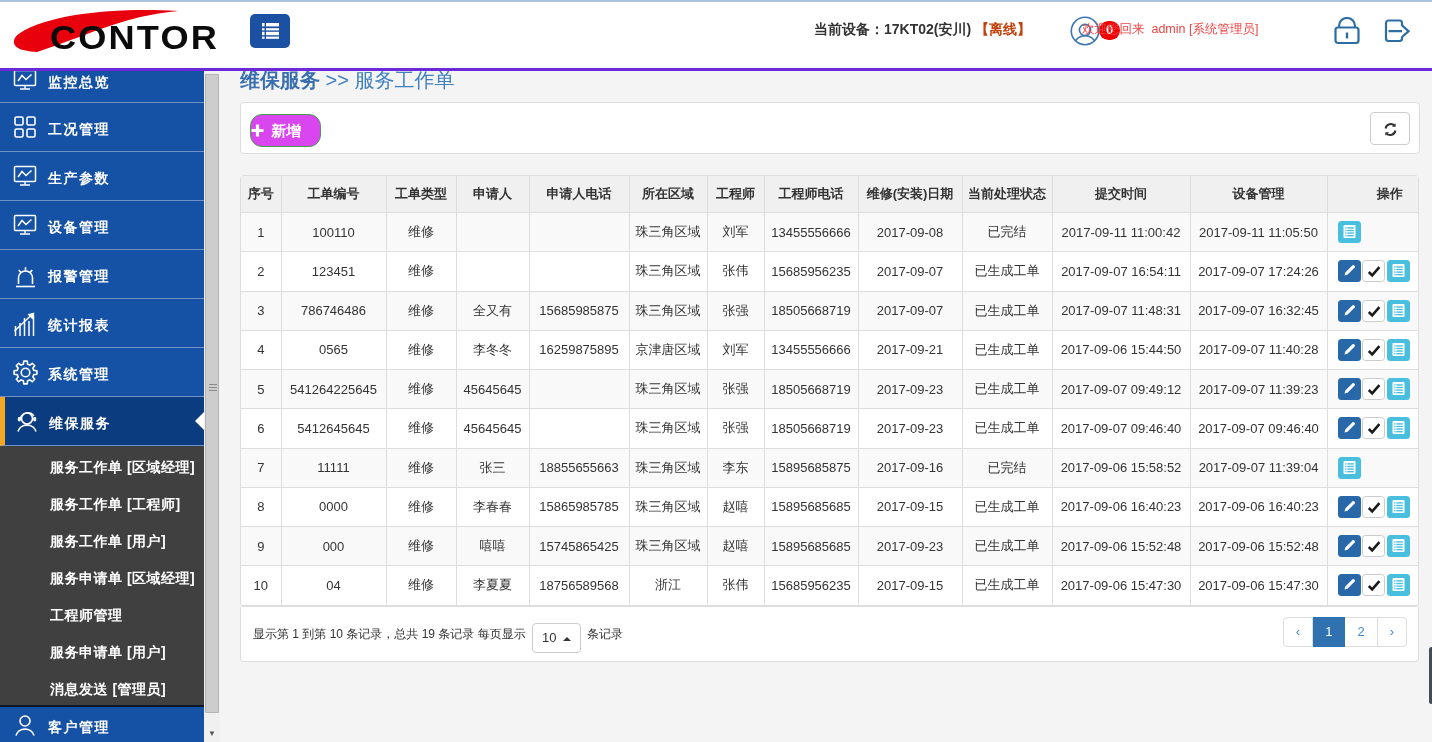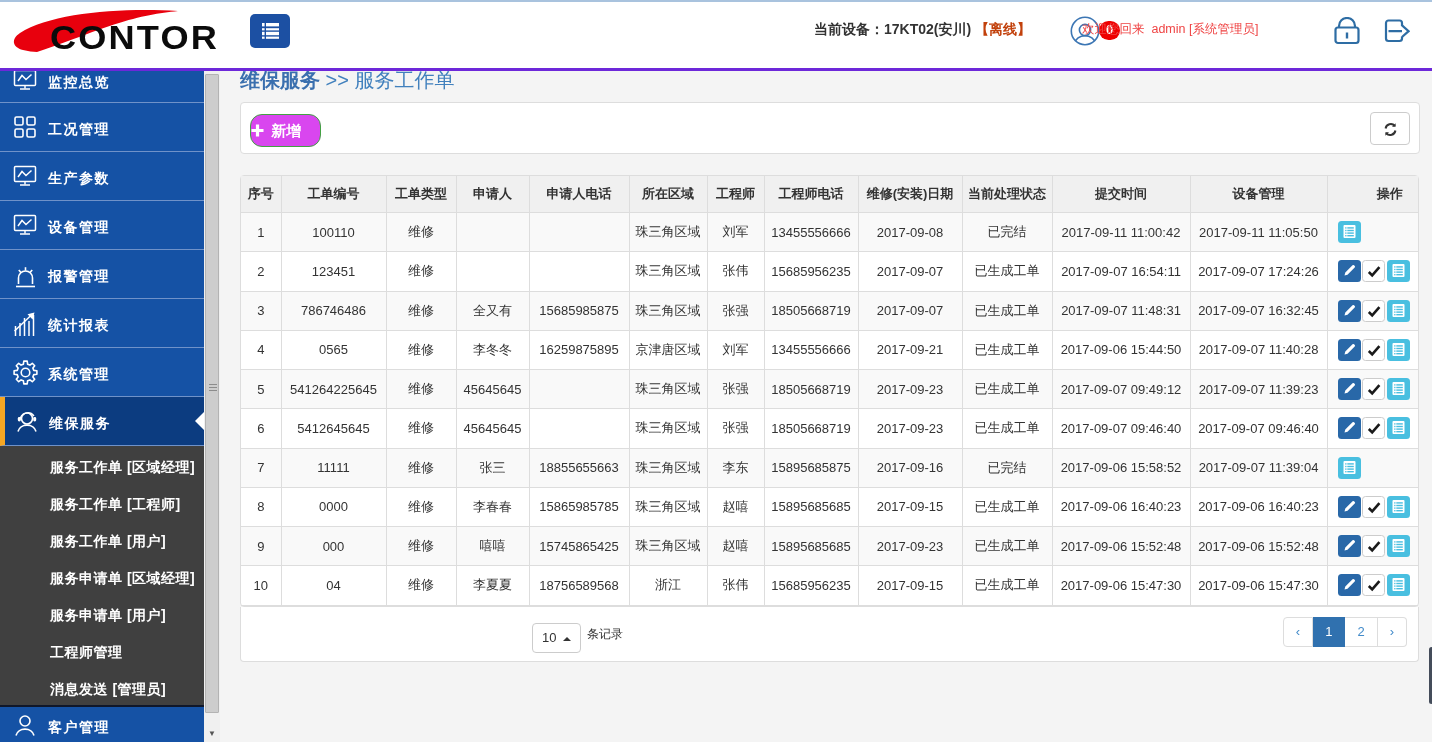--- a/index.html
+++ b/index.html
@@ -206,22 +206,22 @@
     </g>
       </svg>
     <span class="mtxt">维保服务</span>
     <span class="arrow-left"></span>
   </div>
   <div id="submenu">
     <div class="sitem">服务工作单 [区域经理]</div>
     <div class="sitem">服务工作单 [工程师]</div>
     <div class="sitem">服务工作单 [用户]</div>
     <div class="sitem">服务申请单 [区域经理]</div>
+    <div class="sitem">工程师管理</div>
     <div class="sitem">服务申请单 [用户]</div>
-    <div class="sitem">工程师管理</div>
     <div class="sitem">消息发送 [管理员]</div>
   </div>
   <div class="mitem" style="height:38px; border-top:2px solid #0f172a">
     <svg width="24" height="24" viewBox="0 0 24 24">
         <g fill="none" stroke="#fff" stroke-width="1.6">
       <circle cx="12" cy="8" r="5"></circle>
       <path d="M3,22.5 a9.2,8 0 0 1 18,0"></path>
     </g>
       </svg>
     <span class="mtxt">客户管理</span>
@@ -587,20 +587,21 @@
                     <rect x="5.3" y="8.4" width="6.5" height="1.4"></rect>
                     <rect x="3.2" y="11" width="1.3" height="1.4"></rect>
                     <rect x="5.3" y="11" width="6.5" height="1.4"></rect>
                   </g>
                 </svg></span></td>
           </tr>
       </tbody>
     </table>
   </div>
   <div id="pager">
+    <div id="pgtext">显示第 1 到第 10 条记录，总共 19 条记录 每页显示</div>
     <div id="pgsel">10 <span class="caret"></span></div>
     <div id="pgtext2">条记录</div>
     <div id="pgbtns">
       <div class="pgb">‹</div>
         <div class="pgb on">1</div>
         <div class="pgb">2</div>
         <div class="pgb">›</div>
     </div>
   </div>
 </div>

